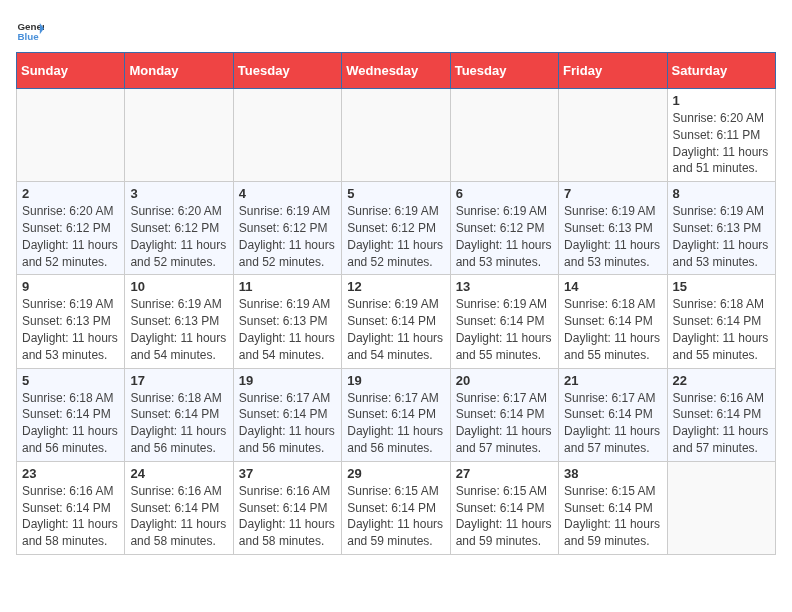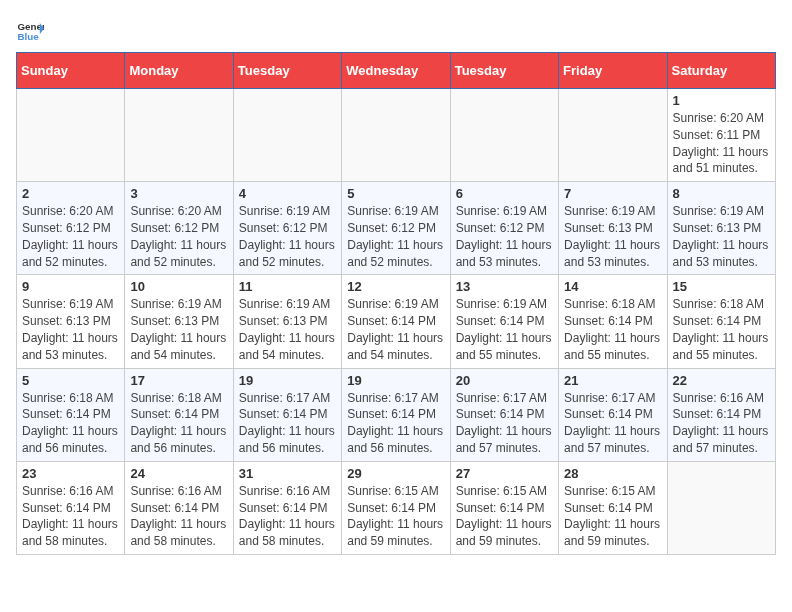--- a/index.html
+++ b/index.html
@@ -270,39 +270,39 @@
 Sunset: 6:14 PM
 Daylight: 11 hours and 58 minutes.</div>
         </td>
         <td>
           <div class="day-num">24</div>
           <div class="day-info" style="white-space: pre-line;">Sunrise: 6:16 AM
 Sunset: 6:14 PM
 Daylight: 11 hours and 58 minutes.</div>
         </td>
         <td>
-          <div class="day-num">31</div>
+          <div class="day-num">37</div>
           <div class="day-info" style="white-space: pre-line;">Sunrise: 6:16 AM
 Sunset: 6:14 PM
 Daylight: 11 hours and 58 minutes.</div>
         </td>
         <td>
           <div class="day-num">29</div>
           <div class="day-info" style="white-space: pre-line;">Sunrise: 6:15 AM
 Sunset: 6:14 PM
 Daylight: 11 hours and 59 minutes.</div>
         </td>
         <td>
           <div class="day-num">27</div>
           <div class="day-info" style="white-space: pre-line;">Sunrise: 6:15 AM
 Sunset: 6:14 PM
 Daylight: 11 hours and 59 minutes.</div>
         </td>
         <td>
-          <div class="day-num">28</div>
+          <div class="day-num">38</div>
           <div class="day-info" style="white-space: pre-line;">Sunrise: 6:15 AM
 Sunset: 6:14 PM
 Daylight: 11 hours and 59 minutes.</div>
         </td>
         <td class="empty"></td>
       </tr>
     </tbody>
 </table>
 
 </body></html>

